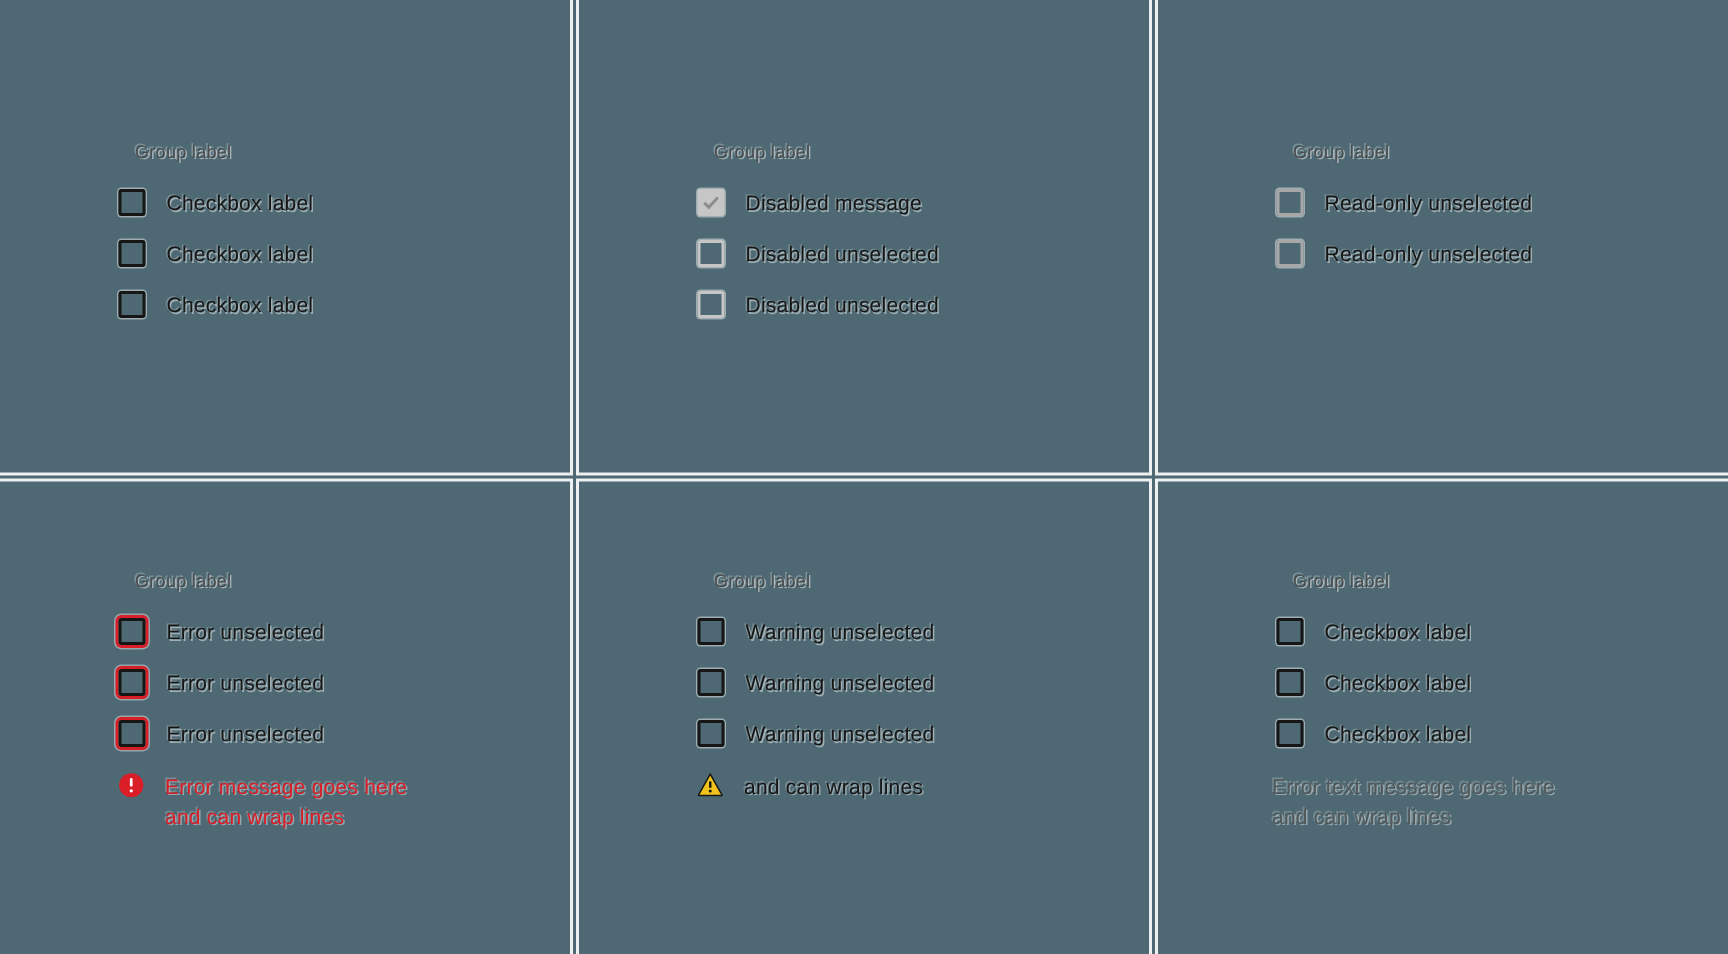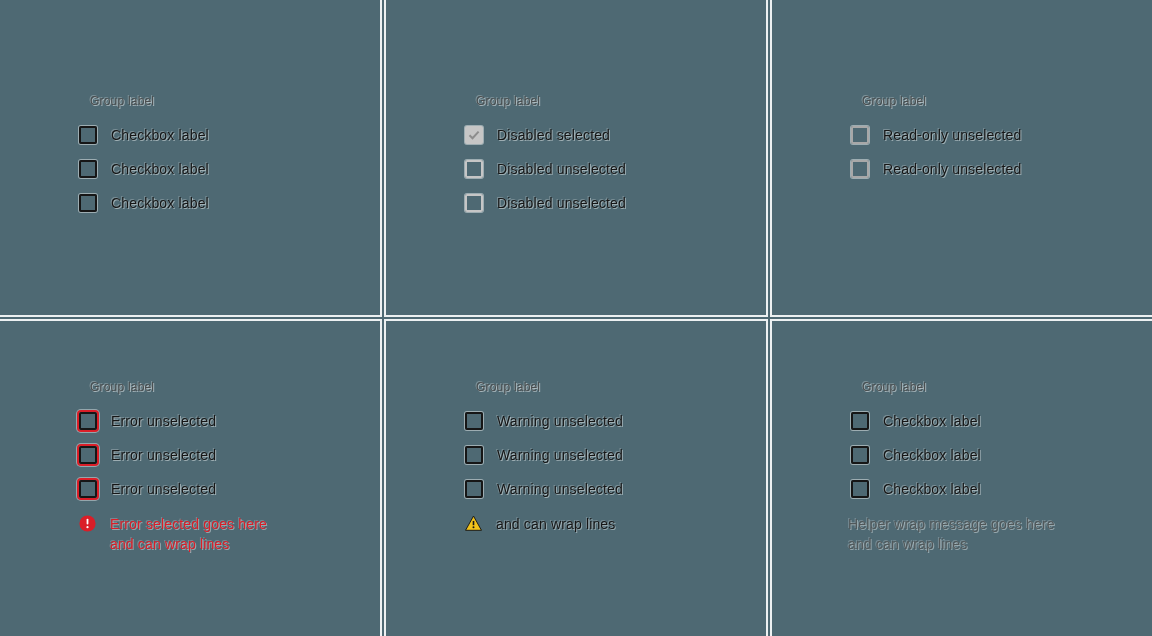--- a/index.html
+++ b/index.html
@@ -80,21 +80,21 @@
       </label>
     </section>
     <section class="panel r1">
       <div class="group-label">Group label</div>
       <label class="checkbox-row">
         <span class="box disabled checked">
           <svg viewBox="0 0 12 10" aria-hidden="true">
             <path d="M1.5 5.2 4.5 8.2 10.6 1.6" fill="none" stroke="currentColor" stroke-width="2"></path>
           </svg>
         </span>
-        <span class="cb-label">Disabled selected</span>
+        <span class="cb-label">Disabled message</span>
       </label>
       <label class="checkbox-row">
         <span class="box disabled"></span>
         <span class="cb-label">Disabled unselected</span>
       </label>
       <label class="checkbox-row">
         <span class="box disabled"></span>
         <span class="cb-label">Disabled unselected</span>
       </label>
     </section>
@@ -125,21 +125,21 @@
       </label>
       <div class="message error">
         <span class="msg-icon">
           <svg viewBox="0 0 16 16" aria-hidden="true">
             <circle cx="8" cy="8" r="7.6" fill="#da1e28"></circle>
             <rect x="7.15" y="3.5" width="1.7" height="5.4" rx="0.85" fill="#ffffff"></rect>
             <circle cx="8" cy="11.5" r="1.05" fill="#ffffff"></circle>
           </svg>
         </span>
         <div class="msg-text error">
-          <div>Error selected goes here</div>
+          <div>Error message goes here</div>
           <div>and can wrap lines</div>
         </div>
       </div>
     </section>
     <section class="panel r2">
       <div class="group-label">Group label</div>
       <label class="checkbox-row clickable">
         <span class="box default"></span>
         <span class="cb-label">Warning unselected</span>
       </label>
@@ -173,18 +173,18 @@
       <label class="checkbox-row clickable">
         <span class="box default"></span>
         <span class="cb-label">Checkbox label</span>
       </label>
       <label class="checkbox-row clickable">
         <span class="box default"></span>
         <span class="cb-label">Checkbox label</span>
       </label>
       <div class="message helper">
         <div class="msg-text helper">
-          <div>Helper wrap message goes here</div>
+          <div>Error text message goes here</div>
           <div>and can wrap lines</div>
         </div>
       </div>
     </section>
   </div>
 
 </body></html>

